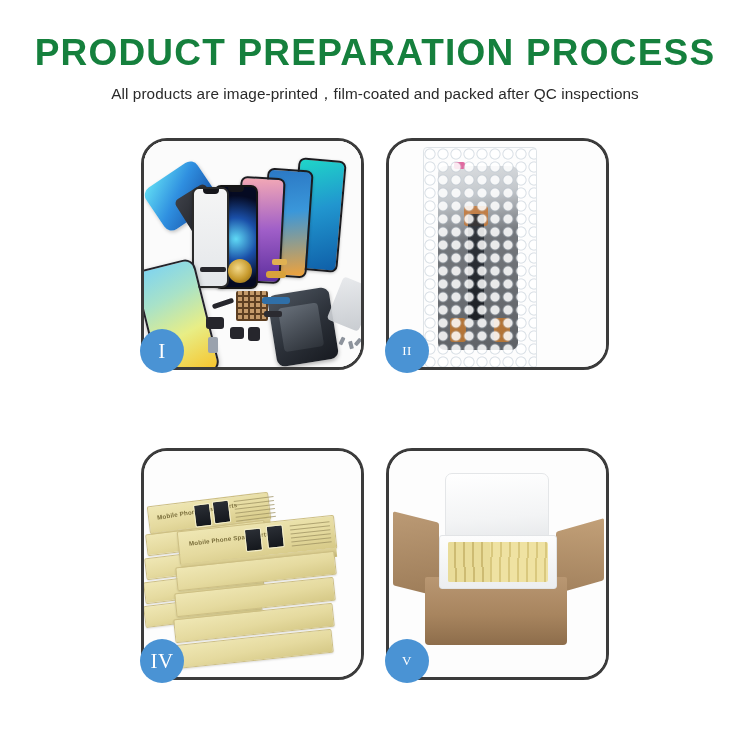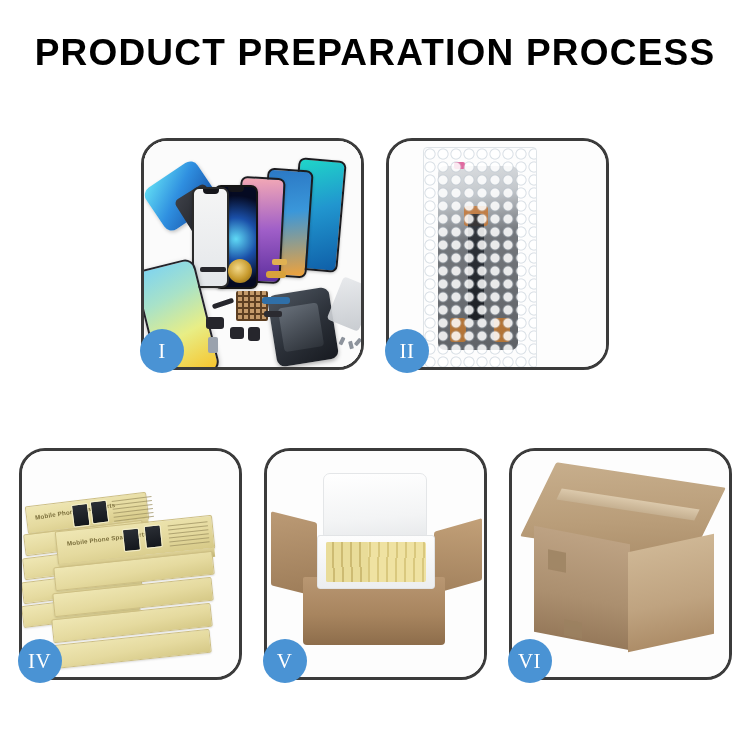--- a/index.html
+++ b/index.html
@@ -19,21 +19,21 @@
   .header {
     width: 750px;
     padding-top: 34px;
     text-align: center;
   }
   .main-title {
     font-family: "Liberation Sans", sans-serif;
     font-size: 37px;
     font-weight: 700;
     letter-spacing: 1.2px;
-    color: #000000;
+    color: #15803d;
     line-height: 1.05;
     margin: 0;
     white-space: nowrap;
   }
   .sub-title {
     font-family: "Liberation Sans", sans-serif;
     font-size: 15.3px;
     font-weight: 400;
     color: #2a2a2a;
     margin: 11px 0 0 0;
@@ -83,21 +83,21 @@
     background: #4a93d4;
     color: #ffffff;
     font-family: "Liberation Serif", serif;
     font-size: 21px;
     line-height: 44px;
     text-align: center;
     letter-spacing: 0.5px;
     z-index: 6;
   }
   .panel:nth-child(2) .badge,
-  .panel:nth-child(3) .badge { font-size: 21px; }
+  .panel:nth-child(3) .badge { font-size: 13px; }
 
   
   .p1-bg { position:absolute; inset:0; background:#fbfbfb; }
   .phone-fan { position:absolute; }
   .ph {
     position:absolute;
     border-radius: 7px;
     box-shadow: 0 1px 3px rgba(0,0,0,.25);
   }
   .ph5 { width:44px; height:108px; left:150px; top:18px; transform:rotate(5deg);
@@ -366,20 +366,21 @@
   .tab2{
     position:absolute; left:52px; top:170px; width:18px; height:16px;
     background:#9b8160; transform:skewY(11deg); opacity:.8;
   }
 </style>
 </head>
 <body>
 
 <div class="header">
   <h1 class="main-title">PRODUCT PREPARATION PROCESS</h1>
+  <p class="sub-title">All products are image-printed，film-coated and packed after QC inspections</p>
 </div>
 
 <div class="grid">
 
   <div class="row">
 
     <div class="panel">
       <div class="panel-inner">
         <div class="p1-bg"></div>
         <div class="blue-shield"></div>
@@ -492,26 +493,15 @@
         <div class="foam-lid"></div>
         <div class="carton-body"></div>
         <div class="foam-box">
           <div class="yellowpack"></div>
           <div class="yellowpack2"></div>
         </div>
       </div>
       <div class="badge">V</div>
     </div>
 
-    <div class="panel">
-      <div class="panel-inner">
-        <div class="c6-top"></div>
-        <div class="c6-front"></div>
-        <div class="c6-side"></div>
-        <div class="tape"></div>
-        <div class="tab1"></div>
-        <div class="tab2"></div>
-      </div>
-      <div class="badge">VI</div>
-    </div>
 
   </div>
 </div>
 
 </body></html>

